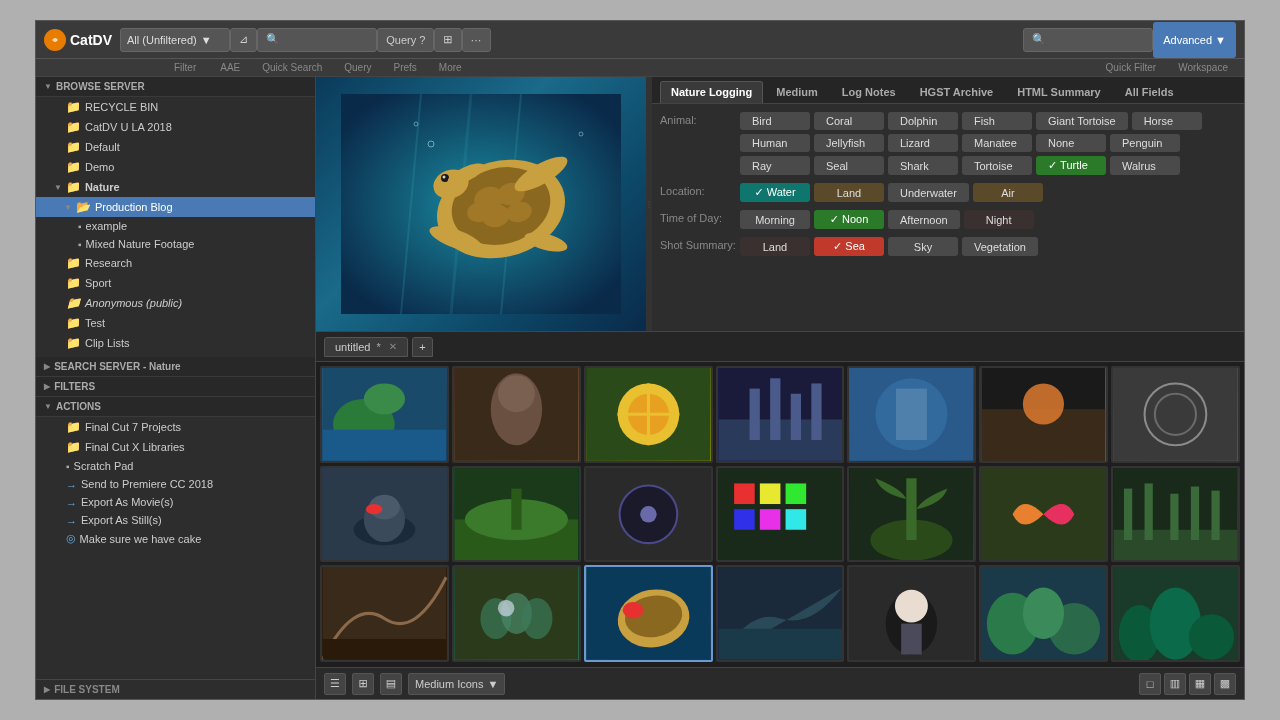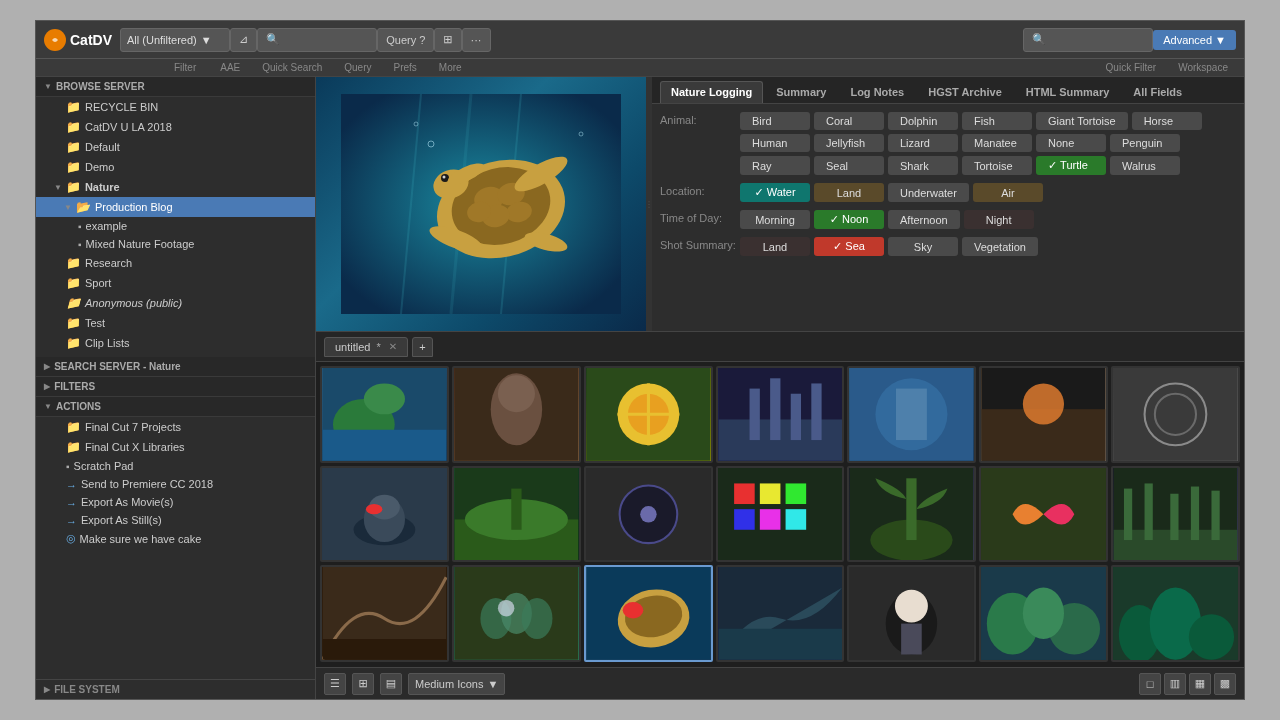--- a/index.html
+++ b/index.html
@@ -9,21 +9,21 @@
 
     
     .top-bar { height: 38px; background: #3a3a3a; display: flex; align-items: center; padding: 0 8px; border-bottom: 1px solid #555; flex-shrink: 0; }
     .logo-area { display: flex; align-items: center; gap: 4px; color: #fff; font-weight: bold; font-size: 14px; margin-right: 8px; }
     .logo-icon { width: 22px; height: 22px; background: #e87c00; border-radius: 50%; display: flex; align-items: center; justify-content: center; color: white; font-size: 10px; font-weight: bold; }
     .filter-dropdown { height: 24px; background: #555; color: #ddd; border: 1px solid #666; border-radius: 3px; padding: 0 6px; font-size: 11px; display: flex; align-items: center; gap: 4px; cursor: pointer; min-width: 110px; }
     .top-btn { height: 24px; background: #555; color: #ccc; border: 1px solid #666; border-radius: 3px; padding: 0 8px; font-size: 11px; cursor: pointer; display: flex; align-items: center; gap: 3px; }
     .search-input { height: 24px; background: #555; color: #ddd; border: 1px solid #666; border-radius: 3px; padding: 0 8px; font-size: 11px; width: 120px; }
     .spacer { flex: 1; }
     .quick-filter-input { height: 24px; background: #555; color: #ddd; border: 1px solid #666; border-radius: 3px; padding: 0 8px; font-size: 11px; width: 130px; }
-    .workspace-btn { height: 20px; background: #4a7ab5; color: #fff; border: none; border-radius: 3px; padding: 0 10px; font-size: 11px; cursor: pointer; display: flex; align-items: center; gap: 3px; }
+    .workspace-btn { height: 36px; background: #4a7ab5; color: #fff; border: none; border-radius: 3px; padding: 0 10px; font-size: 11px; cursor: pointer; display: flex; align-items: center; gap: 3px; }
 
     
     .top-labels { height: 18px; background: #3a3a3a; display: flex; align-items: center; padding: 0 8px; gap: 6px; border-bottom: 1px solid #444; flex-shrink: 0; }
     .top-label { font-size: 10px; color: #888; padding: 0 8px; }
 
     
     .main-content { display: flex; flex: 1; overflow: hidden; }
 
     
     .sidebar { width: 280px; background: #2d2d2d; border-right: 1px solid #444; display: flex; flex-direction: column; overflow-y: auto; flex-shrink: 0; }
@@ -342,21 +342,21 @@
               <circle cx="240" cy="40" r="2" fill="none" stroke="#aaddee" stroke-width="1" opacity="0.5"></circle>
             </svg>
           </div>
         </div>
 
         <div class="divider-handle">⋮</div>
 
         <div class="metadata-panel">
           <div class="metadata-tabs">
             <div class="metadata-tab active">Nature Logging</div>
-            <div class="metadata-tab">Summary</div>
+            <div class="metadata-tab">Medium</div>
             <div class="metadata-tab">Log Notes</div>
             <div class="metadata-tab">HGST Archive</div>
             <div class="metadata-tab">HTML Summary</div>
             <div class="metadata-tab">All Fields</div>
           </div>
 
           <div class="metadata-content">
 
             <div class="field-row">
               <div class="field-label">Animal:</div>

